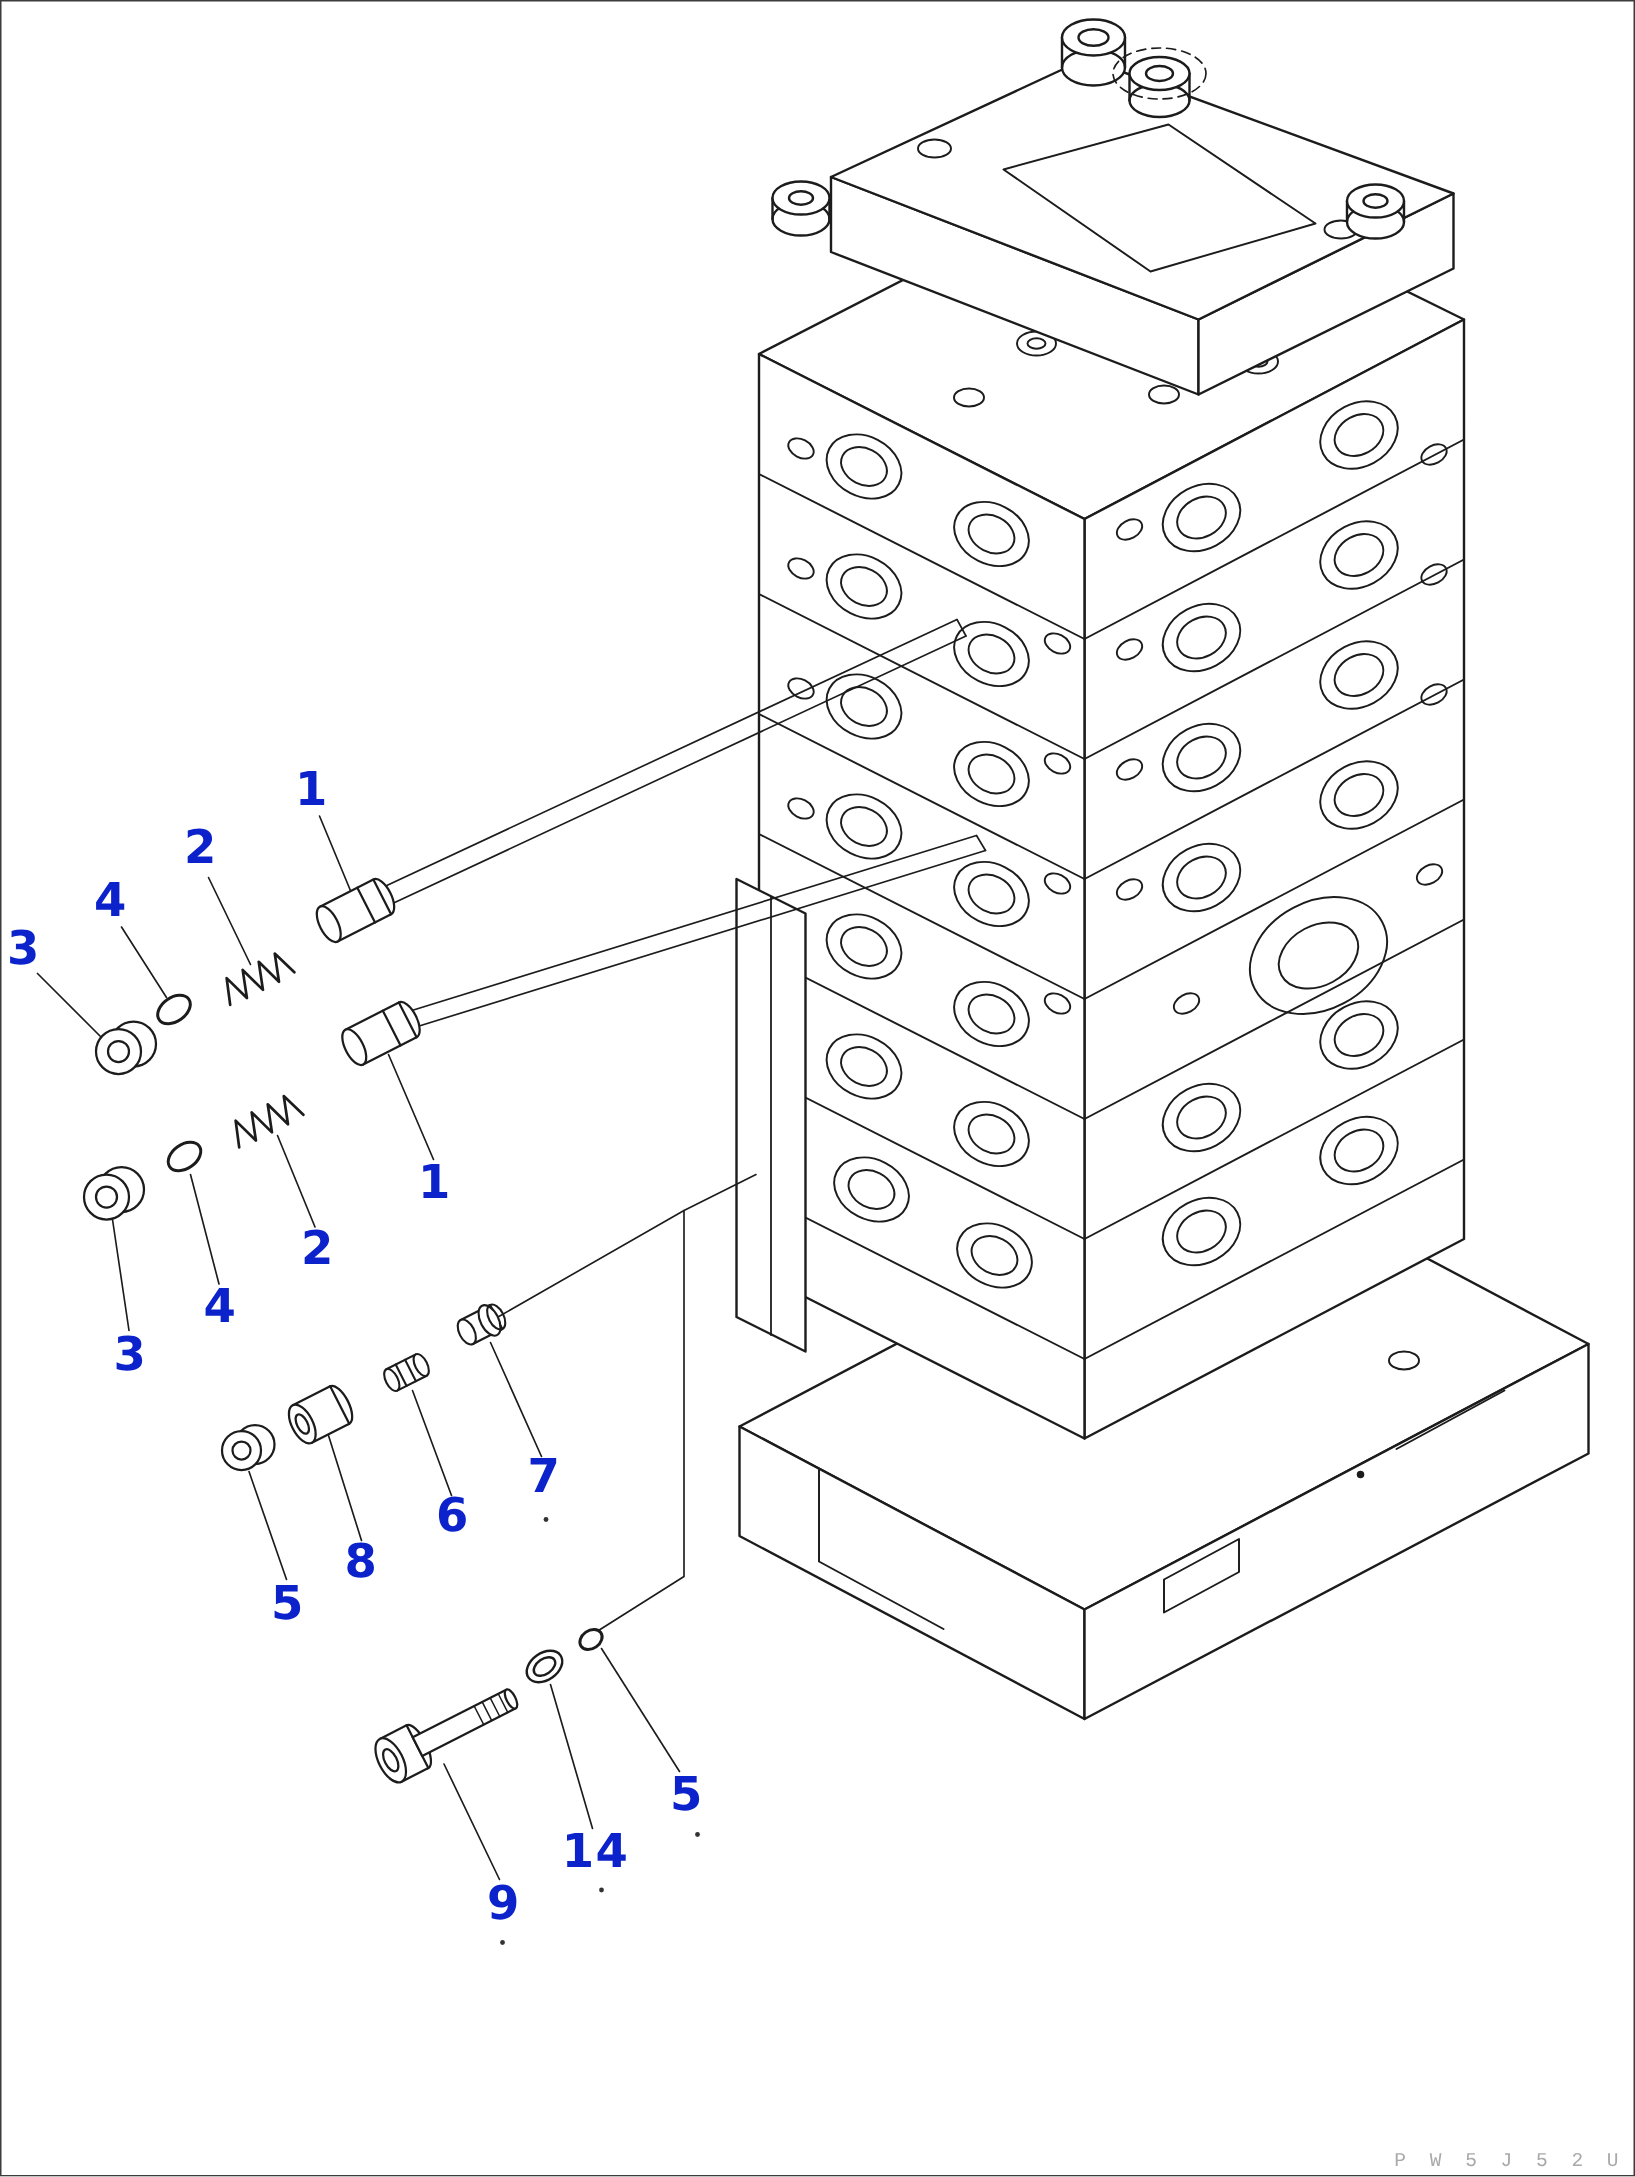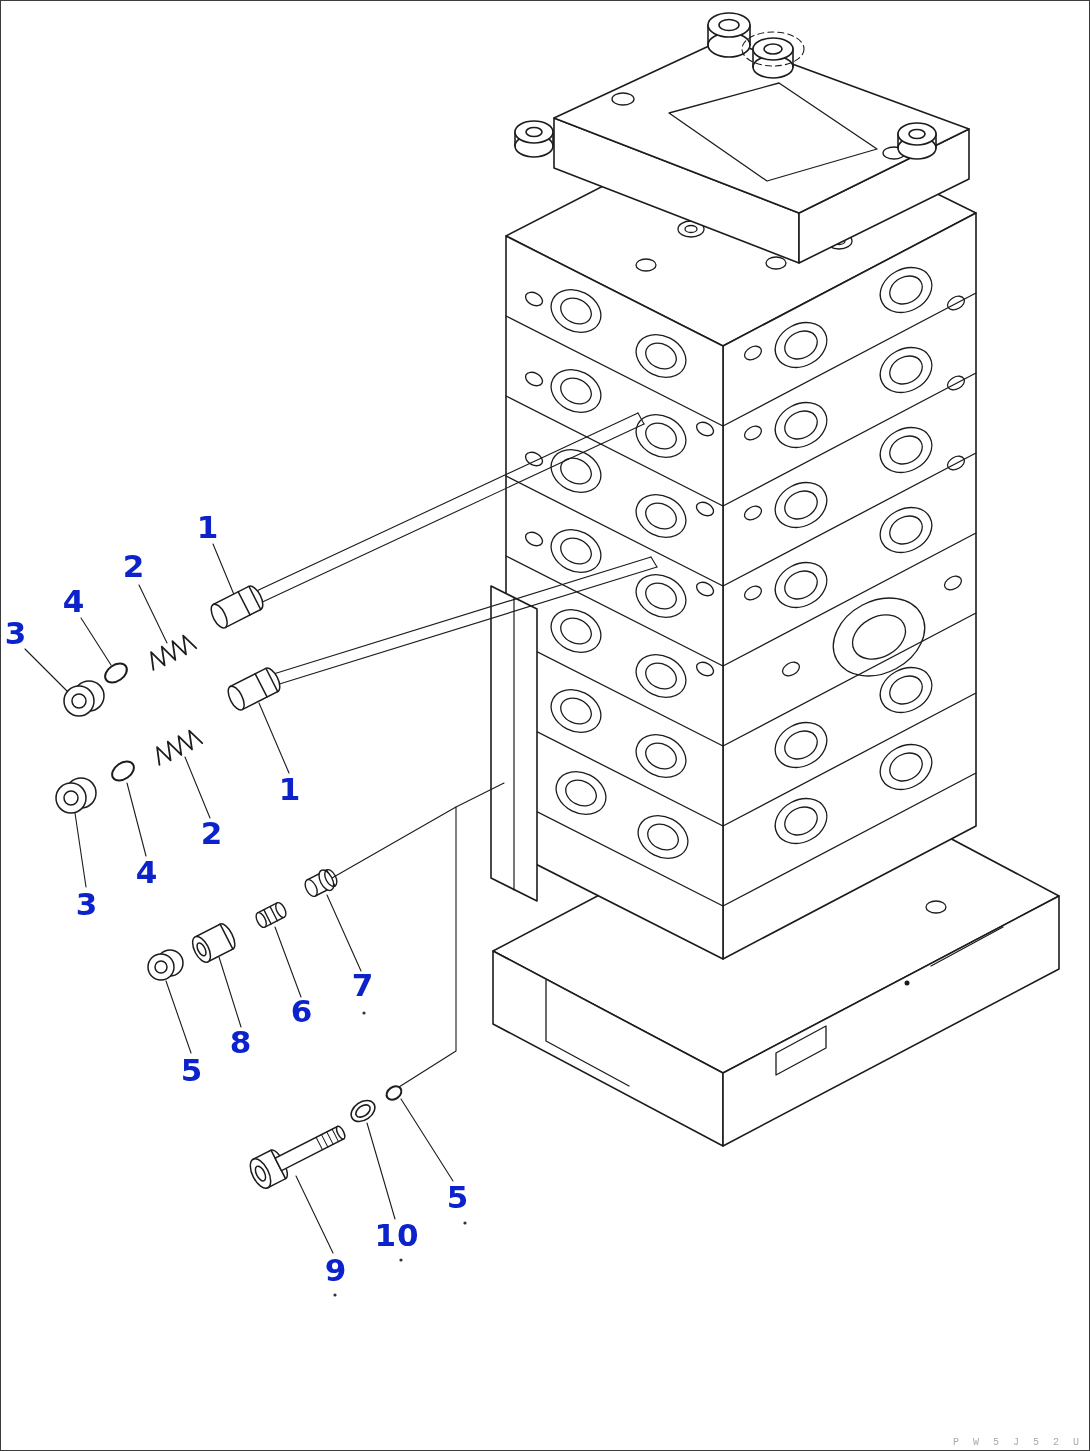--- a/index.html
+++ b/index.html
@@ -21,21 +21,21 @@
     color:#0c23cc;
     letter-spacing:1px;
     line-height:1;
     user-select:none;
     white-space:nowrap;
   }
   .footer-code{
     position:absolute;
     right:6px;bottom:2px;
     font-family:"Liberation Mono", monospace;
-    font-size:10px;
+    font-size:13px;
     letter-spacing:4px;
     color:#a9a9a9;
   }
 </style>
 </head>
 <body>
 
 <div class="page">
 
   <svg class="drawing" width="1090" height="1451" viewBox="0 0 1090 1451" xmlns="http://www.w3.org/2000/svg">
@@ -328,19 +328,19 @@
     <span class="callout" style="left:15px;top:632px">3</span>
     <span class="callout" style="left:289px;top:788px">1</span>
     <span class="callout" style="left:211px;top:832px">2</span>
     <span class="callout" style="left:146px;top:871px">4</span>
     <span class="callout" style="left:86px;top:903px">3</span>
     <span class="callout" style="left:191px;top:1069px">5</span>
     <span class="callout" style="left:240px;top:1041px">8</span>
     <span class="callout" style="left:301px;top:1010px">6</span>
     <span class="callout" style="left:362px;top:984px">7</span>
     <span class="callout" style="left:335px;top:1269px">9</span>
-    <span class="callout" style="left:396px;top:1234px">10</span>
+    <span class="callout" style="left:396px;top:1234px">14</span>
     <span class="callout" style="left:457px;top:1196px">5</span>
   </div>
 
   <div class="footer-code">P W 5 J 5 2 U</div>
 
 </div>
 
 </body></html>

